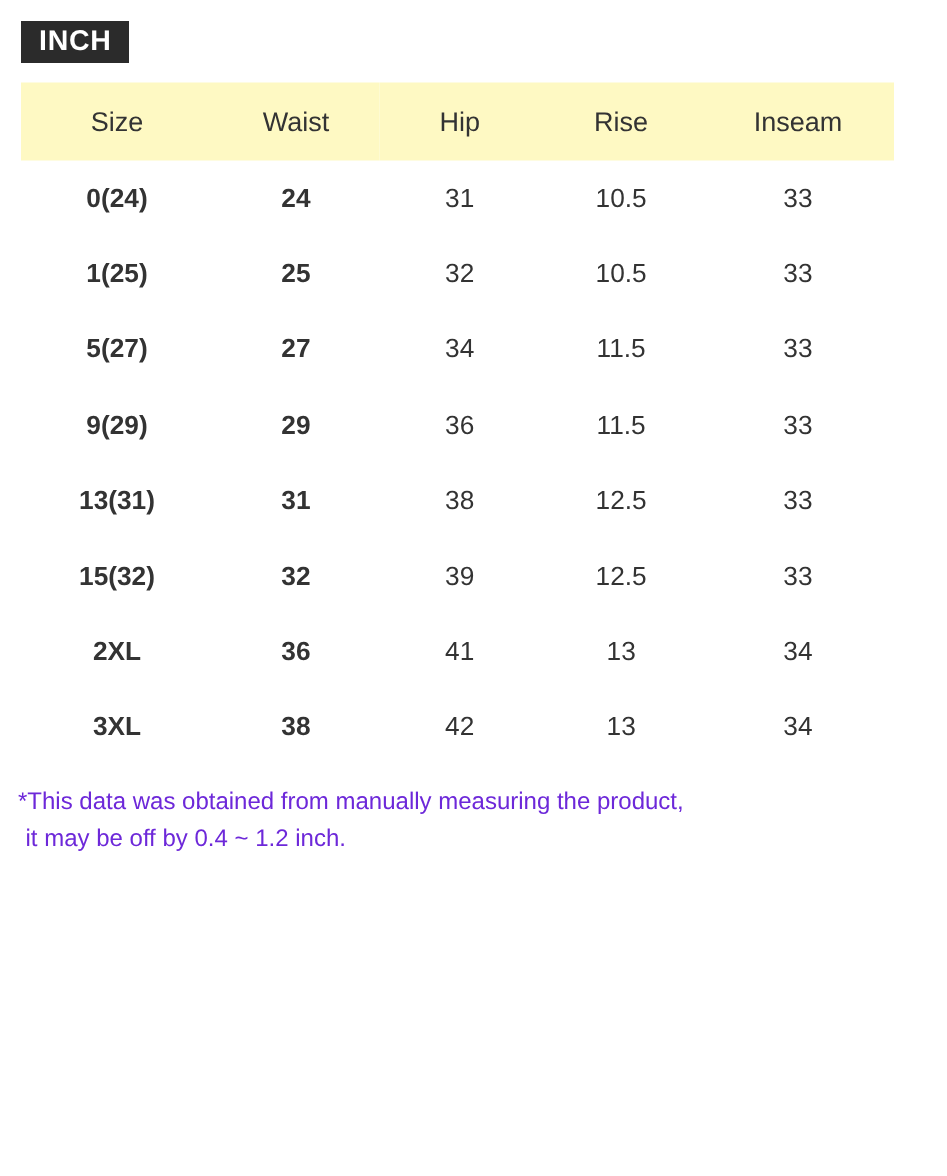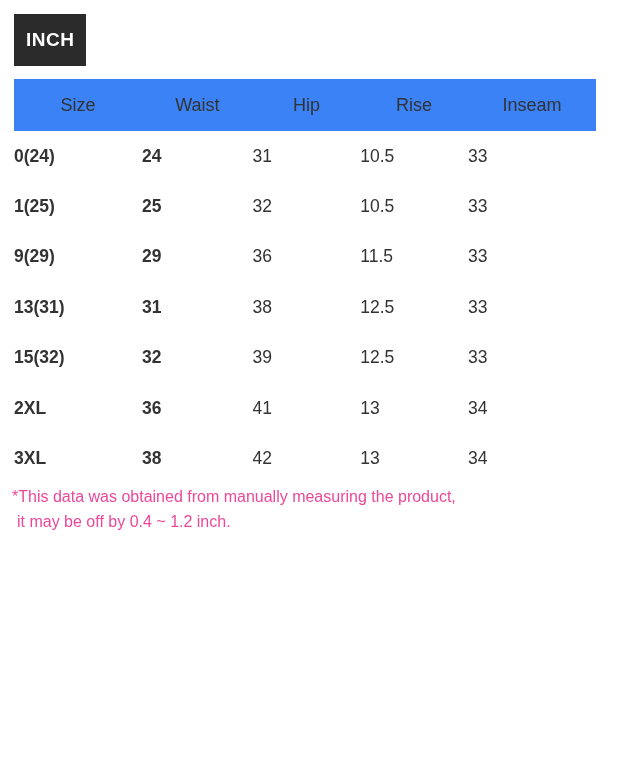--- a/index.html
+++ b/index.html
@@ -15,55 +15,56 @@
     height: 784px;
     padding: 14px 0 0 14px;
   }
   .inch-badge {
     display: inline-block;
     background: #2b2b2b;
     color: #ffffff;
     font-size: 19px;
     font-weight: bold;
     line-height: 20px;
-    padding: 16px 12px;
+    padding: 4px 12px;
     letter-spacing: 0.5px;
   }
   .size-table {
     margin-top: 13px;
     width: 582px;
     border-collapse: collapse;
     table-layout: fixed;
   }
   .size-table thead tr {
-    background: #3b82f6;
+    background: #fef9c3;
   }
   .size-table th {
     height: 52px;
     font-weight: normal;
     font-size: 18px;
     color: #333333;
     text-align: center;
     vertical-align: middle;
   }
   .size-table td {
     height: 50.4px;
     font-size: 17.5px;
     color: #333333;
+    text-align: center;
     vertical-align: middle;
   }
   .size-table td.bold {
     font-weight: bold;
   }
   .footnote {
-    margin-top: 0;
+    margin-top: 12px;
     margin-left: -2px;
     font-size: 16px;
     line-height: 25px;
-    color: #ec4899;
+    color: #6d28d9;
   }
   .footnote .fn2 {
     padding-left: 5px;
     text-align: right;
   }
 </style>
 </head>
 <body>
 
 <div class="page">
@@ -93,20 +94,27 @@
           <td class="bold">24</td>
           <td>31</td>
           <td>10.5</td>
           <td>33</td>
         </tr>
         <tr>
           <td class="bold">1(25)</td>
           <td class="bold">25</td>
           <td>32</td>
           <td>10.5</td>
+          <td>33</td>
+        </tr>
+        <tr>
+          <td class="bold">5(27)</td>
+          <td class="bold">27</td>
+          <td>34</td>
+          <td>11.5</td>
           <td>33</td>
         </tr>
         <tr>
           <td class="bold">9(29)</td>
           <td class="bold">29</td>
           <td>36</td>
           <td>11.5</td>
           <td>33</td>
         </tr>
         <tr>

